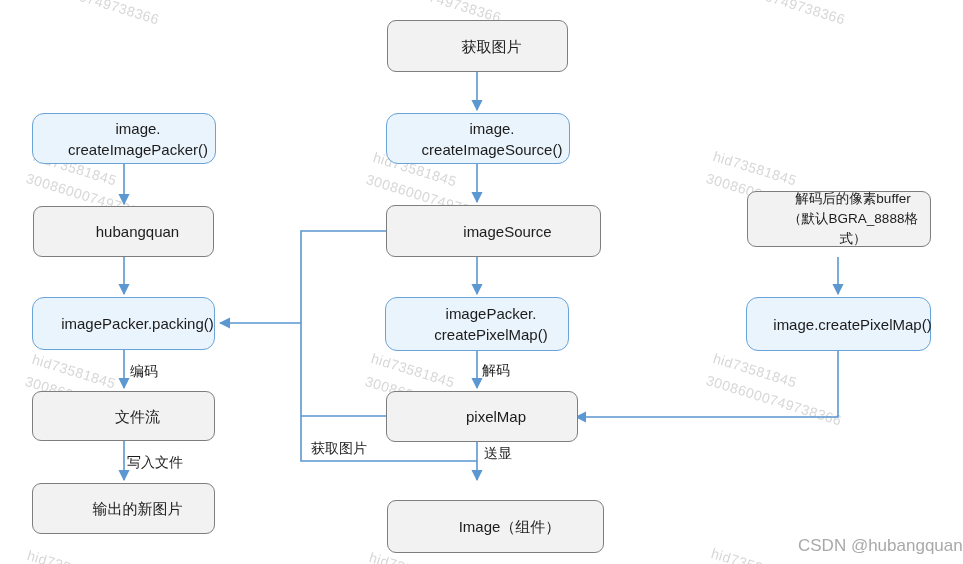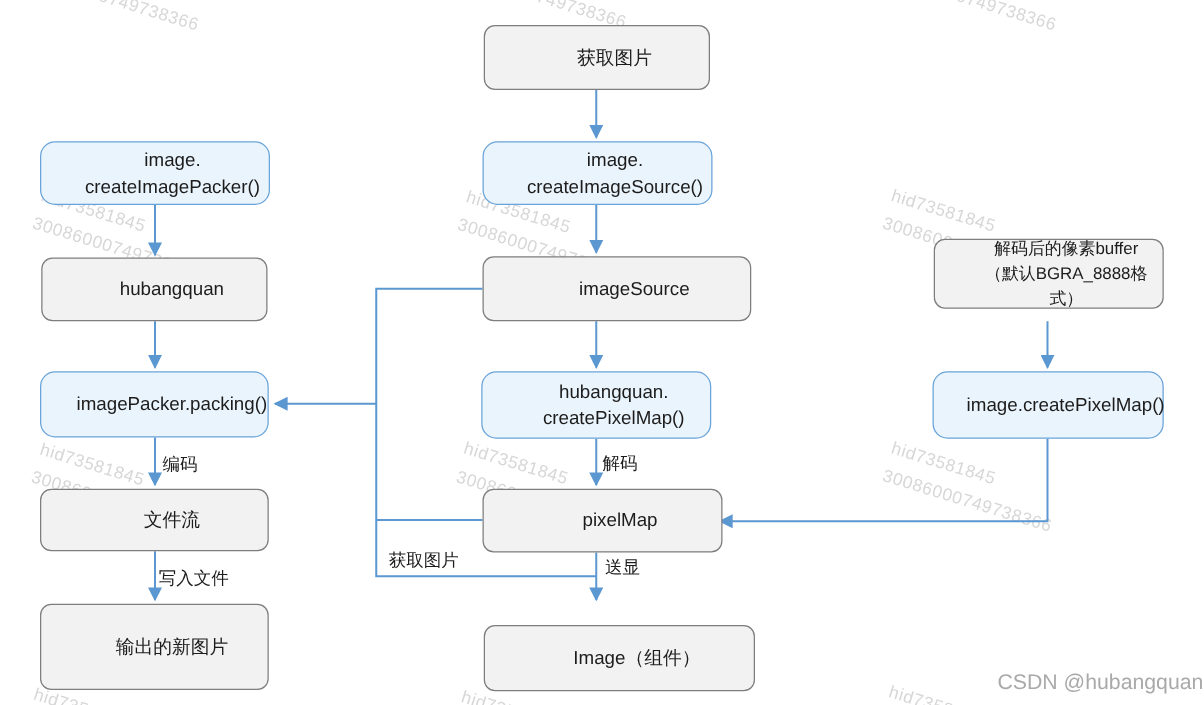--- a/index.html
+++ b/index.html
@@ -103,37 +103,37 @@
   <div class="node grey small" style="left:747px;top:191px;width:184px;height:56px">
     <span>解码后的像素buffer</span>
     <span>（默认BGRA_8888格式）</span>
   </div>
 
   <div class="node blue" style="left:32px;top:297px;width:183px;height:53px">
     <span>imagePacker.packing()</span>
   </div>
 
   <div class="node blue" style="left:385px;top:297px;width:184px;height:54px">
-    <span>hubangquan.</span>
+    <span>imagePacker.</span>
     <span>createPixelMap()</span>
   </div>
 
   <div class="node blue" style="left:746px;top:297px;width:185px;height:54px">
     <span>image.createPixelMap()</span>
   </div>
 
   <div class="node grey" style="left:32px;top:391px;width:183px;height:50px">
     <span>文件流</span>
   </div>
 
   <div class="node grey" style="left:386px;top:391px;width:192px;height:51px">
     <span>pixelMap</span>
   </div>
 
-  <div class="node grey" style="left:32px;top:483px;width:183px;height:69px">
+  <div class="node grey" style="left:32px;top:483px;width:183px;height:51px">
     <span>输出的新图片</span>
   </div>
 
   <div class="node grey" style="left:387px;top:500px;width:217px;height:53px">
     <span>Image（组件）</span>
   </div>
 
   <span class="edge-label" style="left:130px;top:363px">编码</span>
   <span class="edge-label" style="left:482px;top:362px">解码</span>
   <span class="edge-label" style="left:127px;top:454px">写入文件</span>

